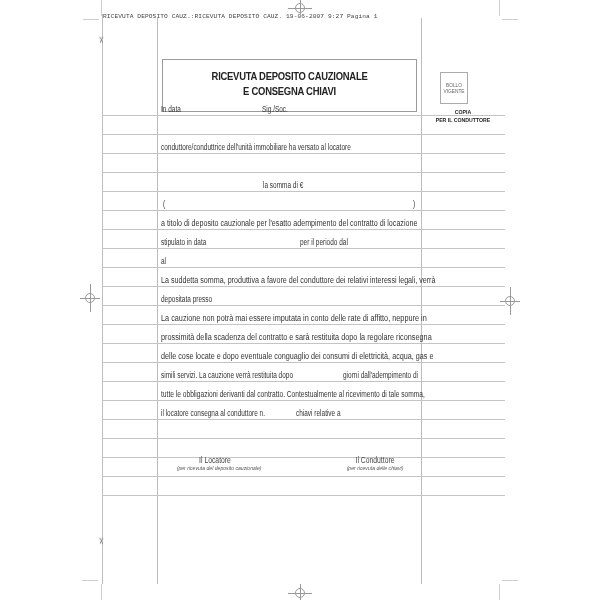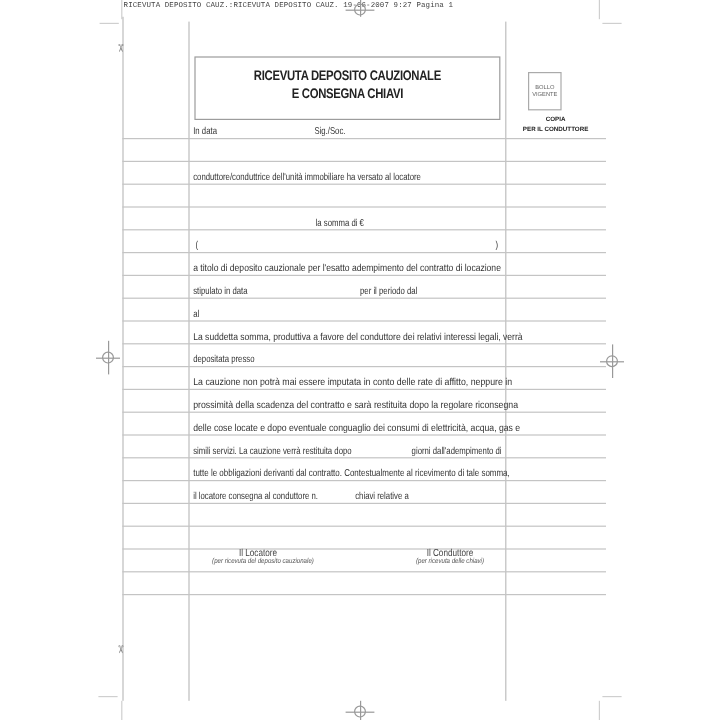--- a/index.html
+++ b/index.html
@@ -1,18 +1,18 @@
 <!DOCTYPE html>
 <html><head>
 <meta charset="utf-8">
 <style>
   html, body { margin: 0; padding: 0; background: #ffffff; }
   body { width: 601px; height: 600px; position: relative; overflow: hidden;
          font-family: "Liberation Sans", sans-serif; color: #333; }
-  .abs { position: absolute; }
+  .abs { position: absolute; margin-top: 12px; }
   .header-line { left: 103px; top: 1px; font-family: "Liberation Mono", monospace;
                  font-size: 6.2px; color: #444; white-space: nowrap; letter-spacing: 0.1px; }
   .vline { position: absolute; width: 1px; background: #bdbdbd; }
   .hline { position: absolute; height: 1px; background: #c4c4c4; }
   .crop { position: absolute; background: #cfcfcf; }
   .title-box { left: 162px; top: 47px; width: 255px; height: 53px; border: 1px solid #9c9c9c;
                text-align: center; box-sizing: border-box; }
   .title-box .t { font-family: "Liberation Sans", sans-serif; font-weight: bold; font-size: 11.5px;
                   color: #222; line-height: 15px; letter-spacing: -0.3px; transform: scaleX(0.82); }
   .title-box .t1 { margin-top: 9px; }

